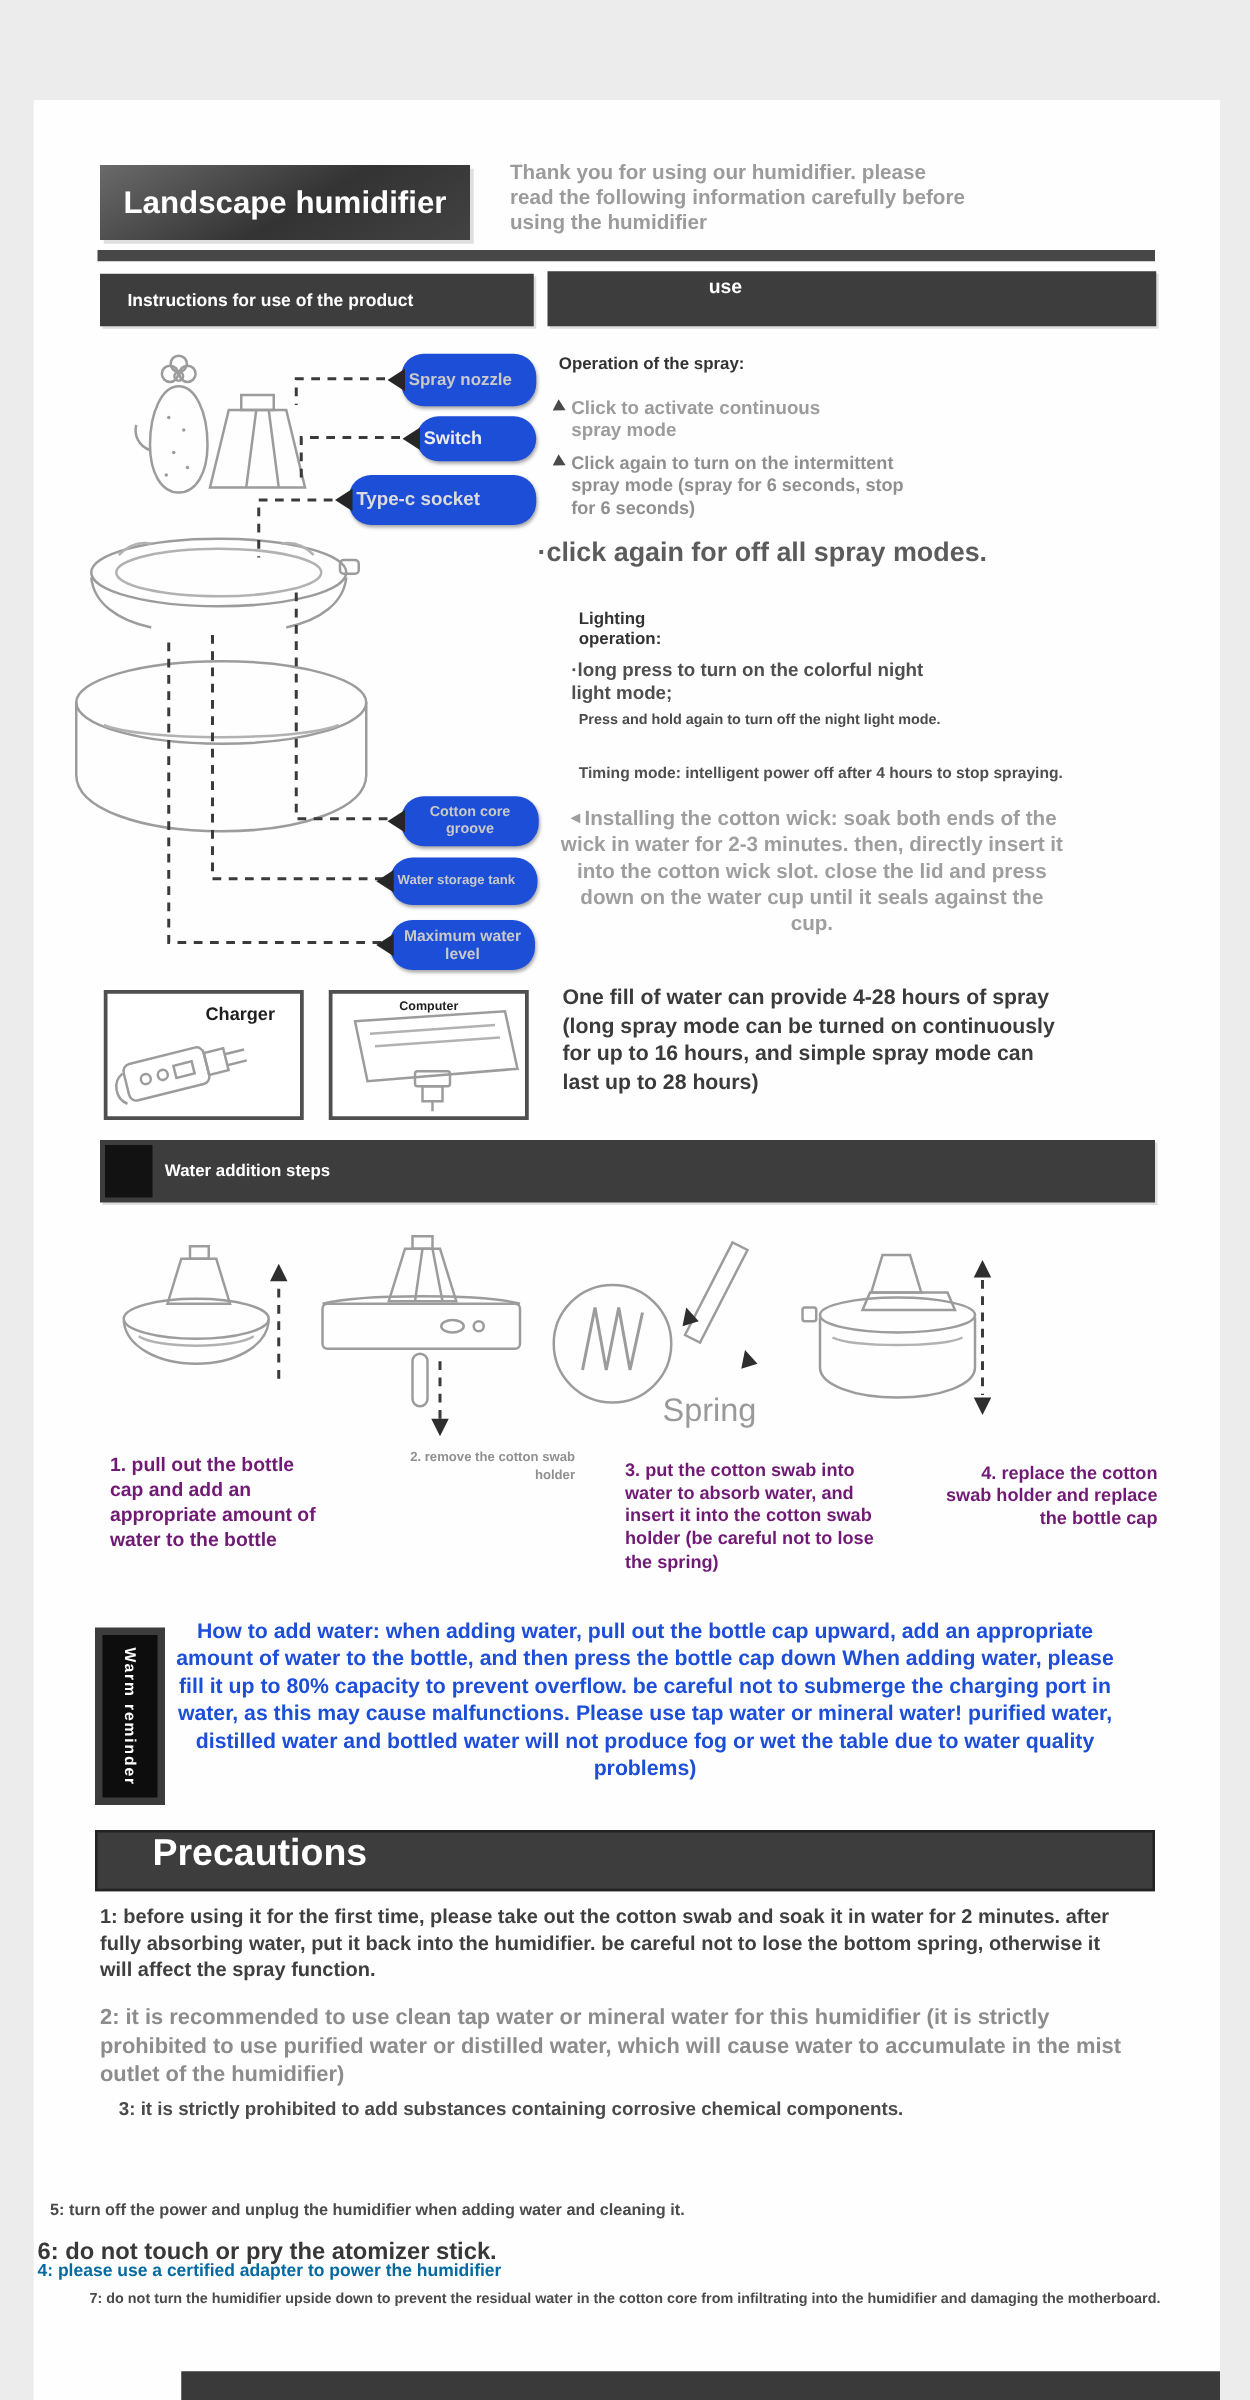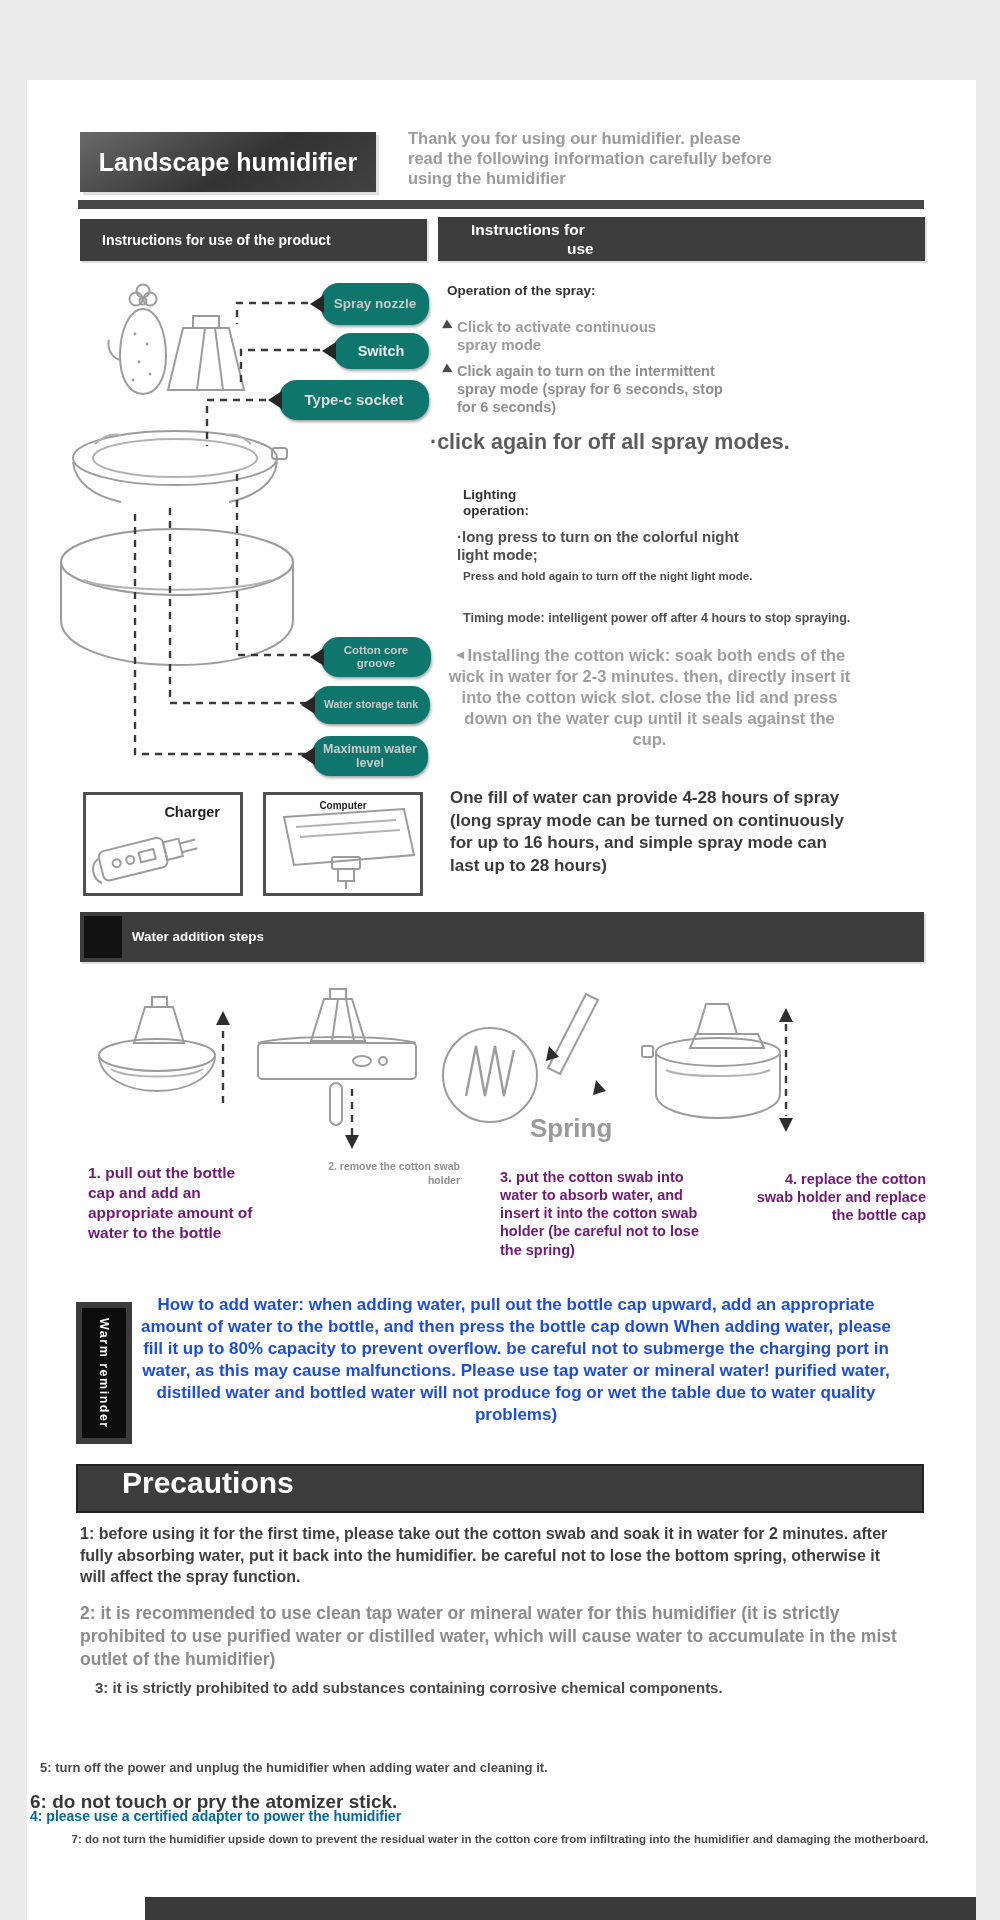--- a/index.html
+++ b/index.html
@@ -22,22 +22,22 @@
 
   #bar-left{left:80px;top:219px;width:347px;height:42px;background:#3d3d3d;color:#fff;
     font-size:14px;font-weight:700;display:flex;align-items:center;padding-left:22px;box-sizing:border-box;
     box-shadow:2px 2px 0 rgba(0,0,0,.12)}
   #bar-right{left:438px;top:217px;width:487px;height:44px;background:#3d3d3d;color:#fff;
     font-size:15.5px;font-weight:700;padding:4px 0 0 33px;box-sizing:border-box;line-height:1.2;
     box-shadow:2px 2px 0 rgba(0,0,0,.12)}
   #bar-right .l2{margin-left:96px}
 
   
-  .bub{position:absolute;background:#0f766e;color:#c9c9c9;font-weight:700;border-radius:18px;
-    display:flex;align-items:center;justify-content:center;text-align:center;line-height:1.12;
+  .bub{position:absolute;background:#1d4ed8;color:#c9c9c9;font-weight:700;border-radius:18px;
+    display:flex;align-items:center;justify-content:flex-start;text-align:center;line-height:1.12;
     box-shadow:1px 2px 3px rgba(0,0,0,.35);padding:1px 6px;box-sizing:border-box}
   .bub::before{content:"";position:absolute;left:-11px;top:50%;transform:translateY(-50%);
     border-top:9px solid transparent;border-bottom:9px solid transparent;border-right:14px solid #262626}
   #bub-spray{left:321px;top:283px;width:108px;height:42px;font-size:13.5px}
   #bub-switch{left:333px;top:333px;width:96px;height:36px;font-size:14.5px;color:#ececec}
   #bub-typec{left:279px;top:380px;width:150px;height:40px;font-size:15px;color:#dcdcdc}
   #bub-cotton{left:321px;top:637px;width:110px;height:40px;font-size:11.5px}
   #bub-tank{left:312px;top:686px;width:118px;height:38px;font-size:10.5px}
   #bub-max{left:312px;top:736px;width:116px;height:40px;font-size:12.5px}
 
@@ -72,21 +72,21 @@
   #steps-bar{left:80px;top:912px;width:844px;height:50px;background:#3d3d3d;display:flex;align-items:center;
     box-shadow:2px 2px 0 rgba(0,0,0,.12)}
   #steps-block{width:38px;height:42px;margin-left:4px;background:#121212}
   #steps-label{width:152px;color:#fff;font-size:13.5px;font-weight:700;text-align:center;line-height:1.3}
 
   .stepsvg{position:absolute}
   #st1{left:75px;top:985px;width:170px;height:170px}
   #st2{left:250px;top:985px;width:175px;height:175px}
   #st3{left:428px;top:980px;width:200px;height:175px}
   #st4{left:640px;top:990px;width:160px;height:165px}
-  #spring-label{left:530px;top:1113px;font-size:26px;color:#9a9a9a;font-weight:700}
+  #spring-label{left:530px;top:1113px;font-size:26px;color:#9a9a9a;font-weight:400}
 
   .cap{position:absolute;font-weight:700;color:#701a75}
   #cap1{left:88px;top:1163px;width:165px;font-size:15.5px;line-height:1.3}
   #cap2{left:310px;top:1160px;width:150px;font-size:10.5px;text-align:right;line-height:1.3;color:#909090}
   #cap3{left:500px;top:1168px;width:220px;font-size:14.5px;line-height:1.25}
   #cap4{left:748px;top:1170px;width:178px;font-size:14.5px;text-align:right;line-height:1.25}
 
   
   #wr-tab{left:76px;top:1302px;width:56px;height:142px;background:#3c3c3c;display:flex;align-items:center;justify-content:center}
   #wr-tab .inner{width:44px;height:130px;background:#0d0d0d;display:flex;align-items:center;justify-content:center}
@@ -121,21 +121,20 @@
 <div class="abs" id="title-box">
   <span>Landscape humidifier</span>
 </div>
 <div class="abs" id="intro">Thank you for using our humidifier. please read the following information carefully before using the humidifier</div>
 <div class="abs" id="divider"></div>
 
 <div class="abs" id="bar-left">
   <span>Instructions for use of the product</span>
 </div>
 <div class="abs" id="bar-right">
-  <div class="l1">Instructions for</div>
   <div class="l2">use</div>
 </div>
 
 <svg class="abs" id="dev" viewBox="0 0 380 540">
   <g class="ln">
     <path d="M88,132 c-14,0 -23,-16 -23,-38 c0,-27 10,-47 23,-47 c13,0 23,20 23,47 c0,22 -9,38 -23,38 z"></path>
     <path d="M65,98 c-9,-3 -13,-12 -11,-20"></path>
     <circle cx="81" cy="37" r="6.5"></circle>
       <circle cx="95" cy="37" r="6.5"></circle>
       <circle cx="88" cy="29" r="6.5"></circle>

